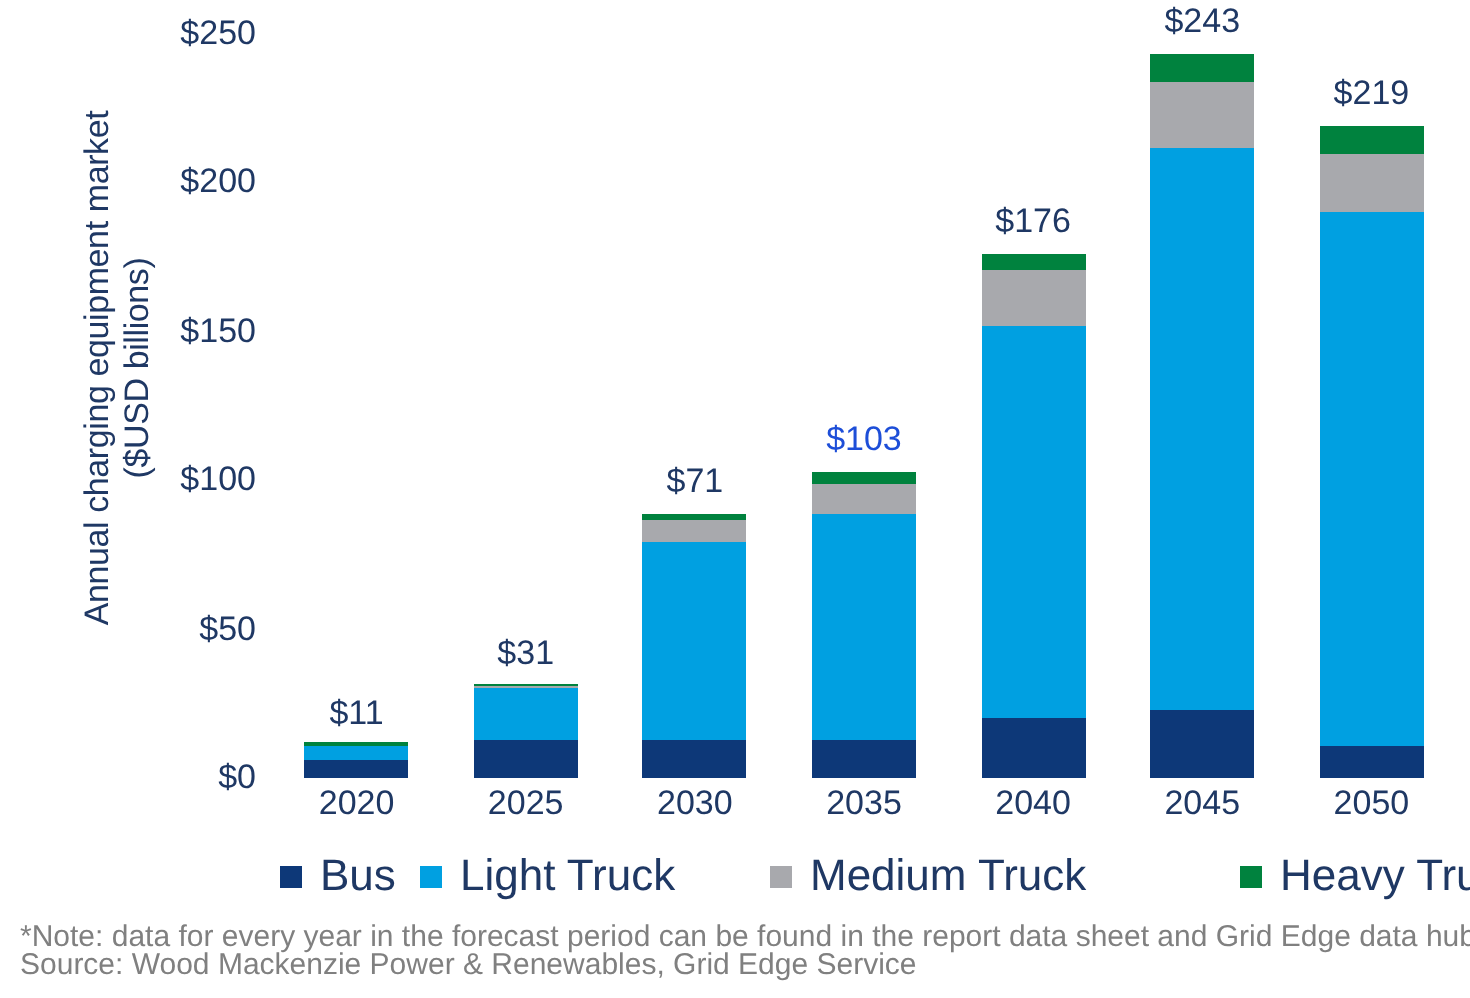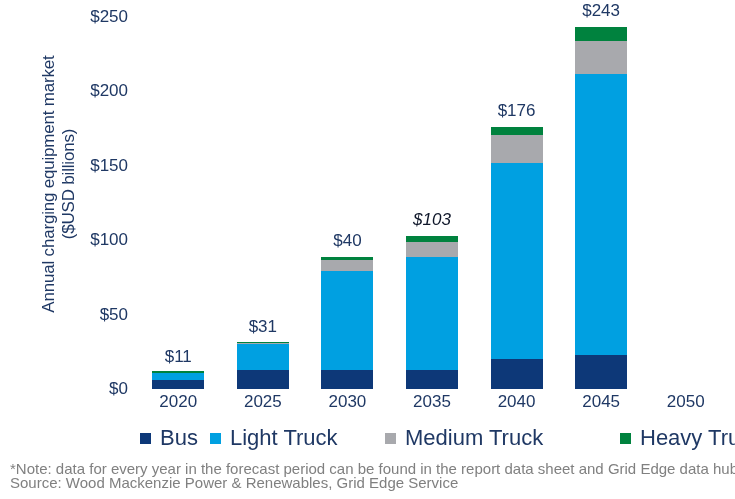--- a/index.html
+++ b/index.html
@@ -185,48 +185,57 @@
         </div>
         <div class="total-label" style="color: rgb(31, 56, 100); bottom: 52.128px;">$31</div>
       </div>
       <div class="bar-slot" style="left: 169.143px; width: 84.5714px;">
         <div class="bar" style="height: 132.432px;">
           <div class="seg" style="background: rgb(13, 56, 120); bottom: 0px; height: 19.344px;"></div>
           <div class="seg" style="background: rgb(0, 160, 225); bottom: 19.344px; height: 98.208px;"></div>
           <div class="seg" style="background: rgb(168, 169, 173); bottom: 117.552px; height: 11.904px;"></div>
           <div class="seg" style="background: rgb(0, 130, 62); bottom: 129.456px; height: 2.976px;"></div>
         </div>
-        <div class="total-label" style="color: rgb(31, 56, 100); bottom: 138.432px;">$40</div>
+        <div class="total-label" style="color: rgb(31, 56, 100); bottom: 138.432px;">$71</div>
       </div>
       <div class="bar-slot" style="left: 253.714px; width: 84.5714px;">
         <div class="bar" style="height: 153.264px;">
           <div class="seg" style="background: rgb(13, 56, 120); bottom: 0px; height: 19.344px;"></div>
           <div class="seg" style="background: rgb(0, 160, 225); bottom: 19.344px; height: 113.088px;"></div>
           <div class="seg" style="background: rgb(168, 169, 173); bottom: 132.432px; height: 14.88px;"></div>
           <div class="seg" style="background: rgb(0, 130, 62); bottom: 147.312px; height: 5.952px;"></div>
         </div>
-        <div class="total-label" style="color: #0f172a; bottom: 159.264px; font-style: italic;">$103</div>
+        <div class="total-label" style="color: #1d4ed8; bottom: 159.264px;">$103</div>
       </div>
       <div class="bar-slot" style="left: 338.286px; width: 84.5714px;">
         <div class="bar" style="height: 261.888px;">
           <div class="seg" style="background: rgb(13, 56, 120); bottom: 0px; height: 29.76px;"></div>
           <div class="seg" style="background: rgb(0, 160, 225); bottom: 29.76px; height: 196.416px;"></div>
           <div class="seg" style="background: rgb(168, 169, 173); bottom: 226.176px; height: 28.272px;"></div>
           <div class="seg" style="background: rgb(0, 130, 62); bottom: 254.448px; height: 7.44px;"></div>
         </div>
         <div class="total-label" style="color: rgb(31, 56, 100); bottom: 267.888px;">$176</div>
       </div>
       <div class="bar-slot" style="left: 422.857px; width: 84.5714px;">
         <div class="bar" style="height: 361.584px;">
           <div class="seg" style="background: rgb(13, 56, 120); bottom: 0px; height: 34.224px;"></div>
           <div class="seg" style="background: rgb(0, 160, 225); bottom: 34.224px; height: 281.232px;"></div>
           <div class="seg" style="background: rgb(168, 169, 173); bottom: 315.456px; height: 32.736px;"></div>
           <div class="seg" style="background: rgb(0, 130, 62); bottom: 348.192px; height: 13.392px;"></div>
         </div>
         <div class="total-label" style="color: rgb(31, 56, 100); bottom: 367.584px;">$243</div>
+      </div>
+      <div class="bar-slot" style="left: 507.429px; width: 84.5714px;">
+        <div class="bar" style="height: 325.872px;">
+          <div class="seg" style="background: rgb(13, 56, 120); bottom: 0px; height: 16.368px;"></div>
+          <div class="seg" style="background: rgb(0, 160, 225); bottom: 16.368px; height: 266.352px;"></div>
+          <div class="seg" style="background: rgb(168, 169, 173); bottom: 282.72px; height: 29.76px;"></div>
+          <div class="seg" style="background: rgb(0, 130, 62); bottom: 312.48px; height: 13.392px;"></div>
+        </div>
+        <div class="total-label" style="color: rgb(31, 56, 100); bottom: 331.872px;">$219</div>
       </div>
     </div>
 
   <div class="x-ticks" id="x-ticks">
       <div class="x-tick" style="left: 42.2857px;">2020</div>
       <div class="x-tick" style="left: 126.857px;">2025</div>
       <div class="x-tick" style="left: 211.429px;">2030</div>
       <div class="x-tick" style="left: 296px;">2035</div>
       <div class="x-tick" style="left: 380.571px;">2040</div>
       <div class="x-tick" style="left: 465.143px;">2045</div>

